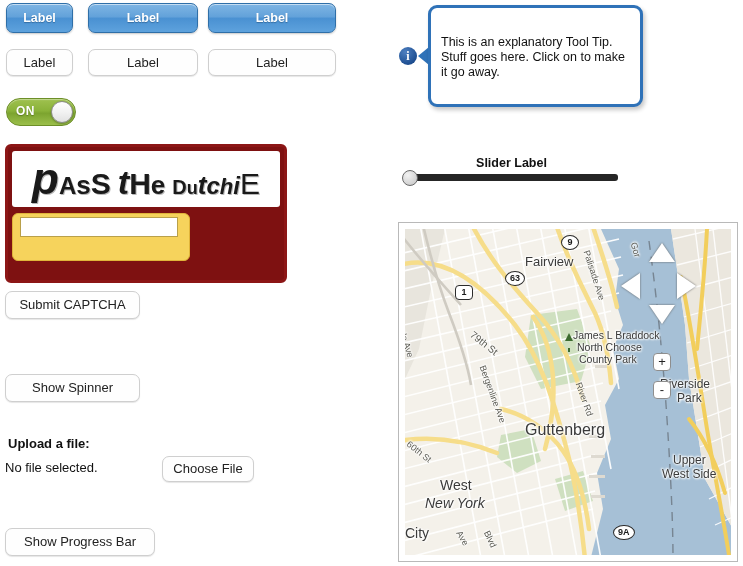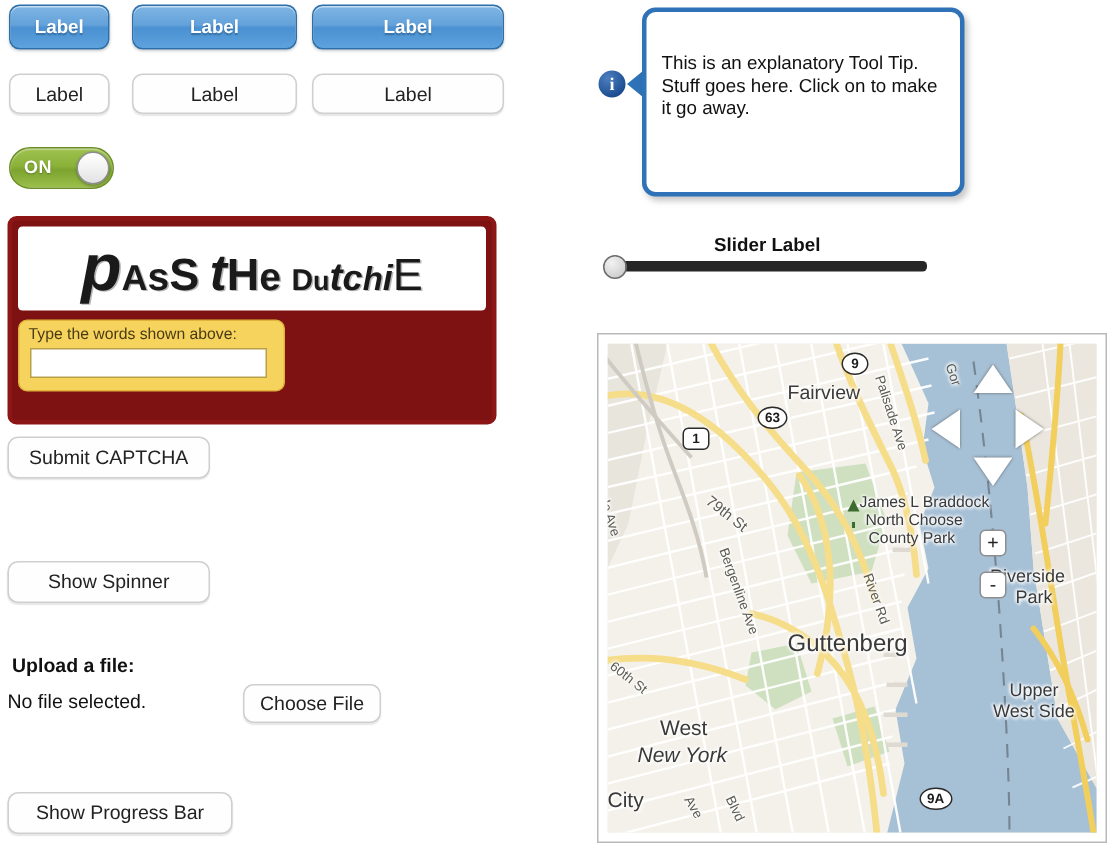--- a/index.html
+++ b/index.html
@@ -330,27 +330,26 @@
 </button>
 <button class="btn-plain abs" style="left:208px; top:49px; width:128px;">
   <span>Label</span>
 </button>
 
 <div class="toggle abs" style="left:6px; top:98px;">
   <span class="toggle-text">ON</span>
   <span class="toggle-knob"></span>
 </div>
 
-<div class="captcha-box abs" style="left:5px; top:144px; width:326px; height:139px;">
+<div class="captcha-box abs" style="left:5px; top:144px; width:282px; height:139px;">
   <div class="captcha-image">
     <span id="captcha-chars"><span class="cap-ch" style="font-size: 44px; font-style: italic; font-weight: bold; vertical-align: baseline;">p</span><span class="cap-ch" style="font-size: 24px; font-style: normal; font-weight: bold; vertical-align: baseline;">A</span><span class="cap-ch" style="font-size: 26px; font-style: normal; font-weight: bold; vertical-align: baseline;">s</span><span class="cap-ch" style="font-size: 30px; font-style: normal; font-weight: bold; vertical-align: baseline;">S</span><span class="cap-ch" style="font-size: 18px; font-style: normal; font-weight: normal; vertical-align: baseline; width: 7px;"> </span><span class="cap-ch" style="font-size: 34px; font-style: italic; font-weight: bold; vertical-align: baseline;">t</span><span class="cap-ch" style="font-size: 30px; font-style: normal; font-weight: bold; vertical-align: baseline;">H</span><span class="cap-ch" style="font-size: 26px; font-style: normal; font-weight: bold; vertical-align: baseline;">e</span><span class="cap-ch" style="font-size: 18px; font-style: normal; font-weight: normal; vertical-align: baseline; width: 7px;"> </span><span class="cap-ch" style="font-size: 20px; font-style: normal; font-weight: bold; vertical-align: baseline;">D</span><span class="cap-ch" style="font-size: 18px; font-style: normal; font-weight: bold; vertical-align: baseline;">u</span><span class="cap-ch" style="font-size: 26px; font-style: italic; font-weight: bold; vertical-align: baseline;">t</span><span class="cap-ch" style="font-size: 24px; font-style: italic; font-weight: bold; vertical-align: baseline;">c</span><span class="cap-ch" style="font-size: 22px; font-style: italic; font-weight: bold; vertical-align: baseline;">h</span><span class="cap-ch" style="font-size: 24px; font-style: italic; font-weight: bold; vertical-align: baseline;">i</span><span class="cap-ch" style="font-size: 30px; font-style: normal; font-weight: normal; vertical-align: baseline;">E</span></span>
   </div>
   <div class="captcha-lower">
     <div class="captcha-input-panel">
-      <span class="captcha-input-label">Type the words shown above:</span>
       <input class="captcha-input" type="text" value="" style="">
     </div>
   </div>
 </div>
 
 <button class="btn-plain abs" style="left:5px; top:291px; width:135px; height:28px; line-height:26px;">
   <span>Submit CAPTCHA</span>
 </button>
 
 <button class="btn-plain abs" style="left:5px; top:374px; width:135px; height:28px; line-height:26px;">
@@ -362,21 +361,21 @@
 <button class="btn-plain abs" style="left:162px; top:456px; width:92px; height:26px; line-height:24px;">
   <span>Choose File</span>
 </button>
 
 <button class="btn-plain abs" style="left:5px; top:528px; width:150px; height:28px; line-height:26px;border-radius:7px;">
   <span>Show Progress Bar</span>
 </button>
 
 <div class="info-icon">i</div>
 <div class="tooltip-arrow"></div>
-<div class="tooltip-box abs" style="left:428px; top:5px; width:215px; height:126px;">
+<div class="tooltip-box abs" style="left:428px; top:5px; width:215px; height:102px;">
   <span class="tooltip-text">This is an explanatory Tool Tip. Stuff goes here. Click on to make it go away.</span>
 </div>
 
 <div class="slider-label abs" style="left:405px; top:136px; width:213px;margin-top:20px;">Slider Label</div>
 <div class="slider-track"></div>
 <div class="slider-knob"></div>
 
 <div class="map-frame abs" style="left:398px; top:222px; width:340px; height:340px;">
   <div class="map-inner" id="map-inner">
 

